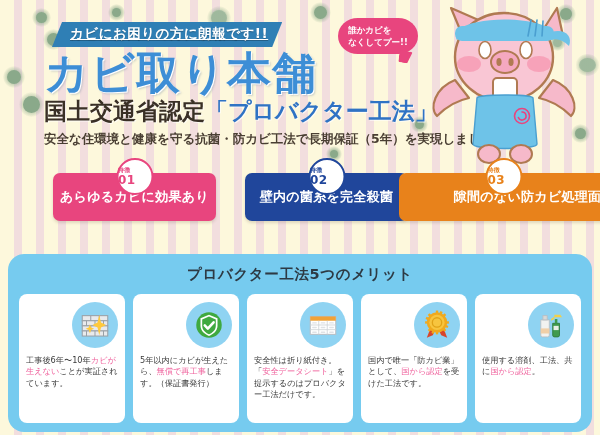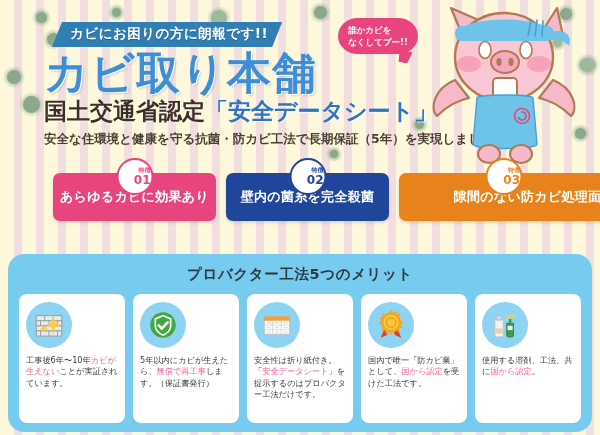--- a/index.html
+++ b/index.html
@@ -25,20 +25,21 @@
   .spore.pale{background:#b9ccb4;}
   
   #ribbon{
     position:absolute;left:52px;top:22px;height:25px;
     background:#2f7fb5;color:#ffffff;
     display:flex;align-items:center;justify-content:center;
     padding:0 14px 0 18px;
     font-size:13.5px;font-weight:bold;letter-spacing:.5px;
     clip-path:polygon(10px 0,100% 0,calc(100% - 10px) 100%,0 100%);
     box-shadow:0 1px 0 rgba(0,0,0,.12);
+    text-decoration:underline;
   }
   #ribbon .rb-inner{position:relative;top:-1px;text-shadow:0 1px 1px rgba(0,0,0,.25);}
   
   #main-title{
     position:absolute;left:44px;top:50px;
     font-size:44px;line-height:46px;font-weight:bold;
     color:#3d8ed6;letter-spacing:1px;
     text-shadow:1px 1px 0 #ffffff,2px 2px 2px rgba(120,140,160,.35);
   }
   #sub-title{
@@ -79,21 +80,21 @@
     color:#ffffff;font-size:13px;font-weight:bold;letter-spacing:.3px;
     box-shadow:0 2px 3px rgba(90,70,50,.18);
   }
   #feat-0{left:53px;width:163px;background:#e8457e;}
   #feat-1{left:226px;width:163px;background:#20469b;}
   #feat-2{left:399px;width:163px;background:#e8821b;}
   .badge{
     position:absolute;top:-15px;left:50%;transform:translateX(-50%);
     width:33px;height:33px;border-radius:50%;
     background:#ffffff;border:2px solid;
-    display:flex;flex-direction:column;align-items:flex-end;justify-content:center;
+    display:flex;flex-direction:column;align-items:flex-start;justify-content:center;
     line-height:1;
   }
   .badge .bl{font-size:6px;font-weight:bold;margin-bottom:1px;}
   .badge .bn{font-size:12px;font-weight:bold;}
   #feat-0 .badge{border-color:#e8457e;color:#e8457e;}
   #feat-1 .badge{border-color:#20469b;color:#20469b;}
   #feat-2 .badge{border-color:#e8821b;color:#e8821b;}
   
   #merit-panel{
     position:absolute;left:8px;top:254px;width:584px;height:178px;
@@ -103,21 +104,21 @@
     position:absolute;left:0;right:0;top:11px;text-align:center;
     font-size:14.5px;font-weight:bold;color:#2d3a44;letter-spacing:.6px;
   }
   #merit-cards{
     position:absolute;left:11px;top:40px;right:11px;bottom:9px;
     display:flex;gap:8px;
   }
   .mcard{
     flex:1;background:#ffffff;border-radius:8px;
     padding:8px 7px 3px;box-sizing:border-box;
-    display:flex;flex-direction:column;align-items:flex-start;
+    display:flex;flex-direction:column;align-items:flex-end;
   }
   .micon{
     width:46px;height:46px;border-radius:50%;background:#8fd3f2;
     display:flex;align-items:center;justify-content:center;flex:0 0 auto;
   }
   .mtext{
     margin-top:7px;font-size:8.2px;line-height:11.4px;color:#3a3a3a;
     text-align:left;align-self:stretch;
   }
   .mtext .hl{color:#ef5f9b;}
@@ -143,21 +144,21 @@
   <div class="spore fuzz" style="left:575px;top:128px;width:11px;height:11px;"></div>
   <div class="spore fuzz" style="left:330px;top:150px;width:8px;height:8px;"></div>
 
   <div id="ribbon">
     <span class="rb-inner">カビにお困りの方に朗報です!!</span>
   </div>
 
   <div id="main-title" style="color: rgb(61, 142, 214);">カビ取り本舗</div>
 
   <div id="sub-title">
-    <span class="dark">国土交通省認定</span><span class="blue">「安全データシート」</span>
+    <span class="dark">国土交通省認定</span><span class="blue">「プロバクター工法」</span>
   </div>
 
   <div id="lead">安全な住環境と健康を守る抗菌・防カビ工法で長期保証（5年）を実現しました！</div>
 
   <div id="bubble">
     <span class="btxt">誰かカビを
 なくしてプー!!</span>
     <span class="tail"></span>
   </div>
 
@@ -205,21 +206,21 @@
     </svg>
   </div>
 
   <div class="feat" id="feat-0" style="background: rgb(232, 69, 126);">
     <div class="badge" style="border-color: rgb(232, 69, 126); color: rgb(232, 69, 126);">
       <span class="bl">特徴</span>
       <span class="bn">01</span>
     </div>
     <span>あらゆるカビに効果あり</span>
   </div>
-  <div class="feat" id="feat-1" style="background: rgb(32, 70, 155);">
+  <div class="feat" id="feat-1" style="background: rgb(32, 70, 155); margin-left: 19px;">
     <div class="badge" style="border-color: rgb(32, 70, 155); color: rgb(32, 70, 155);">
       <span class="bl">特徴</span>
       <span class="bn">02</span>
     </div>
     <span>壁内の菌糸を完全殺菌</span>
   </div>
   <div class="feat" id="feat-2" style="background: rgb(232, 130, 27); padding-left: 47px;">
     <div class="badge" style="border-color: rgb(232, 130, 27); color: rgb(232, 130, 27);">
       <span class="bl">特徴</span>
       <span class="bn">03</span>

